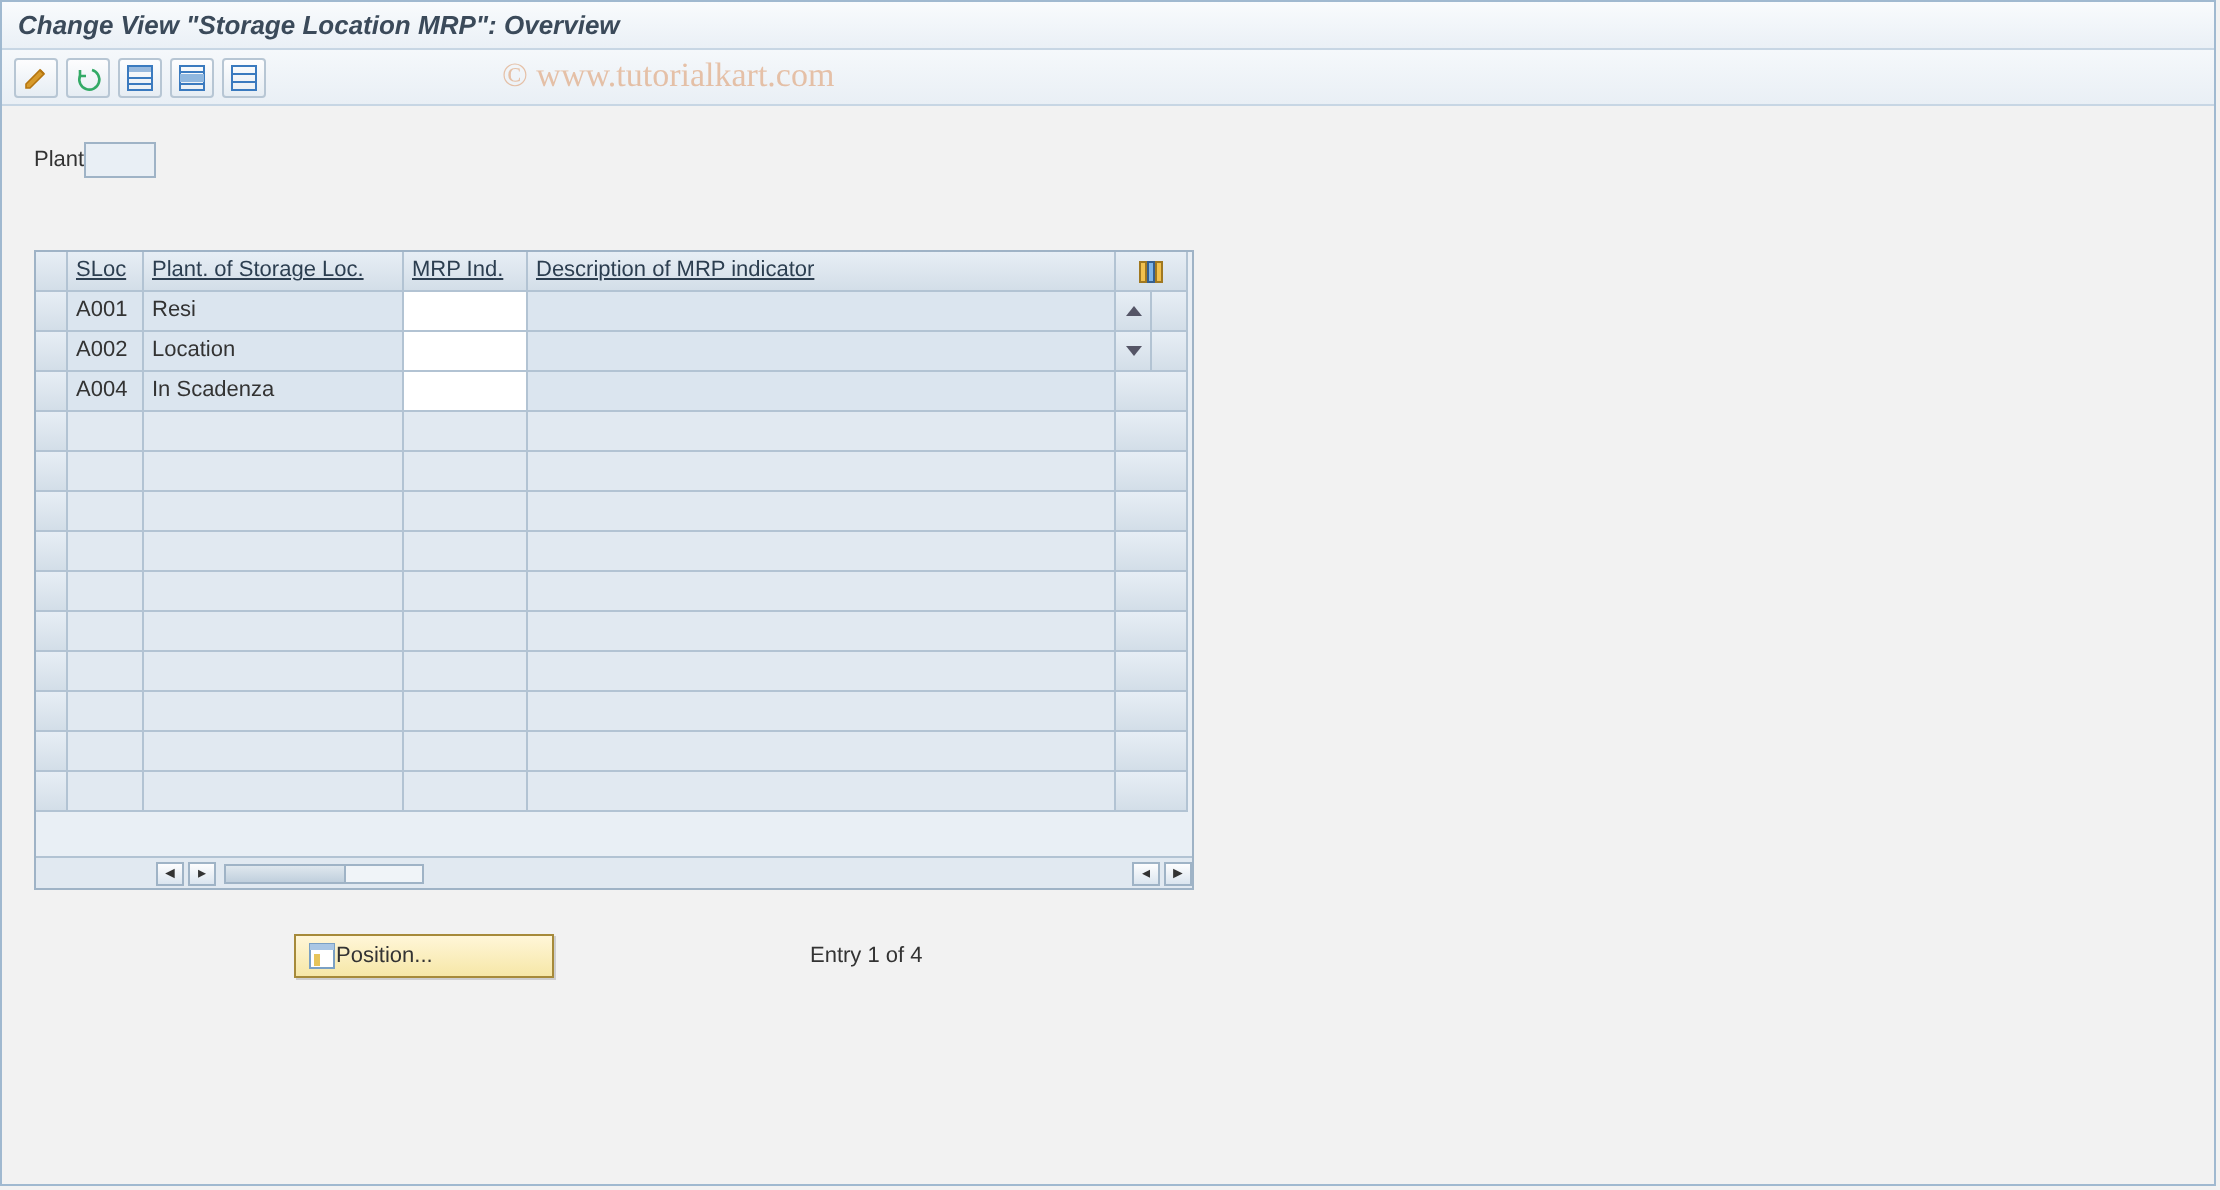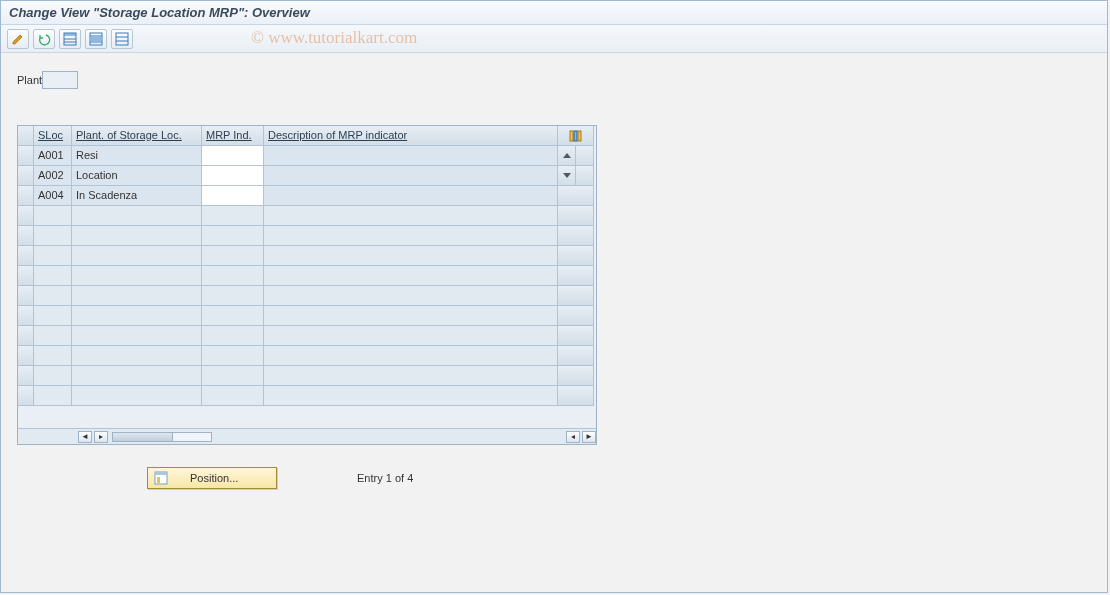--- a/index.html
+++ b/index.html
@@ -142,28 +142,28 @@
     gap: 80px;
     padding-left: 130px;
   }
   .pos-btn {
     width: 130px;
     height: 22px;
     border: 1px solid #a68a3a;
     background: linear-gradient(#fff6d8, #f6e7a7);
     display: flex;
     align-items: center;
-    gap: 22px;
+    gap: 0;
     padding: 0 6px;
     cursor: pointer;
     box-shadow: 1px 1px 0 rgba(0,0,0,0.15);
     color:#333;
   }
   .pos-ico { width:14px;height:14px;display:flex;align-items:center;justify-content:center;}
-  .entry-text { color:#333; }
+  .entry-text { color:#333;margin-left:48px; }
 </style>
 </head>
 <body>
 
 <div class="window">
 
   <div class="title-bar">Change View "Storage Location MRP": Overview</div>
 
   <div class="toolbar">
     <div class="tbtn" title="Display/Change">

